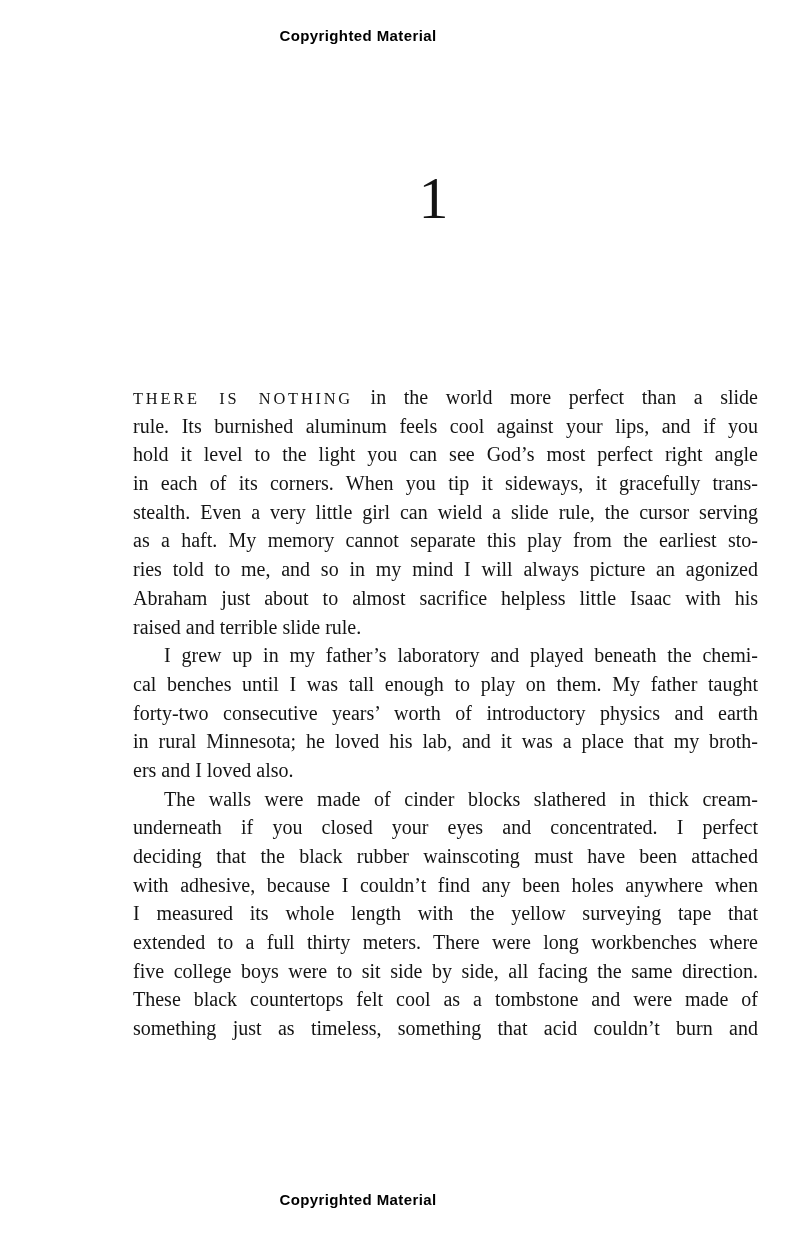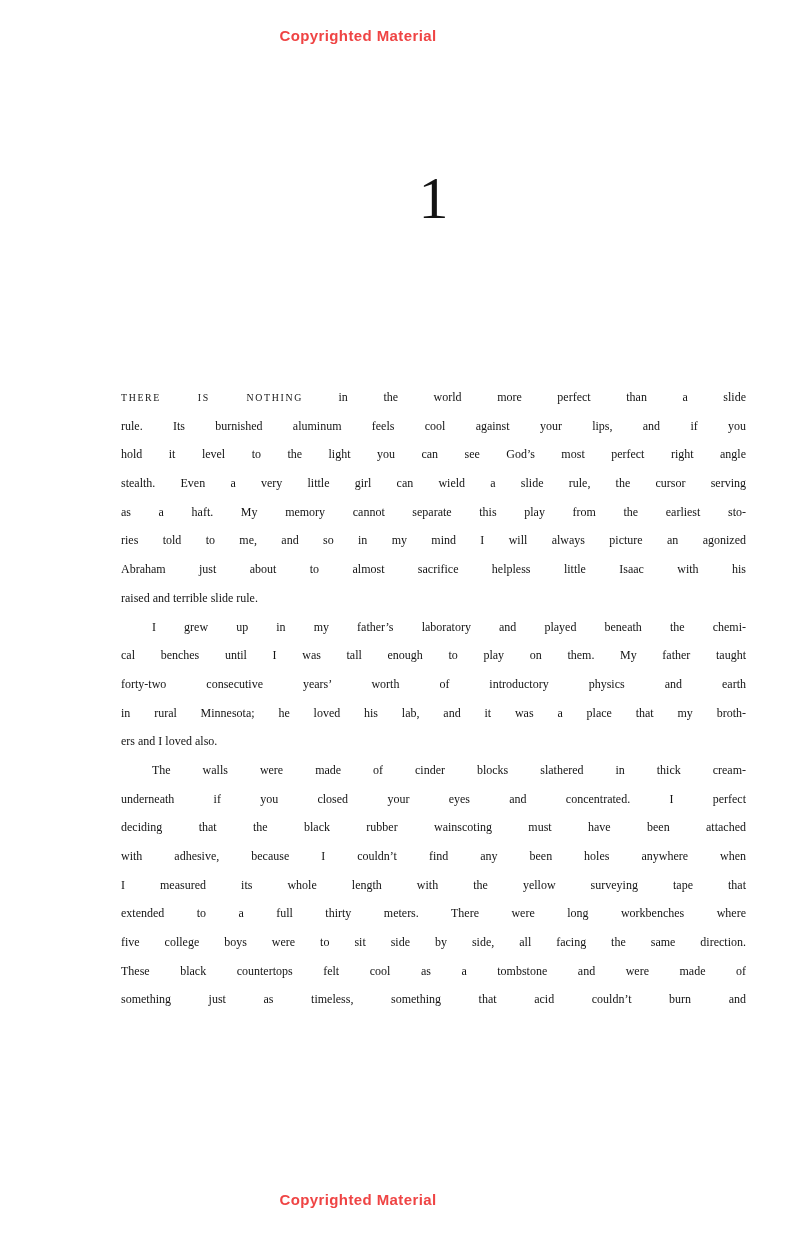--- a/index.html
+++ b/index.html
@@ -17,42 +17,42 @@
   }
   .watermark {
     position: absolute;
     left: 0;
     width: 716px;
     text-align: center;
     font-family: "Liberation Sans", sans-serif;
     font-weight: bold;
     font-size: 15px;
     letter-spacing: 0.4px;
-    color: #ef4444;
+    color: #000000;
   }
   .watermark.top { top: 27px; }
   .watermark.bottom { top: 1191px; }
   .chapter-number {
     position: absolute;
     left: 121px;
     width: 625px;
     top: 168px;
     text-align: center;
     font-family: "Liberation Serif", serif;
     font-size: 60px;
     font-weight: normal;
     color: #141414;
     line-height: 1;
   }
   .body-text {
     position: absolute;
-    left: 121px;
+    left: 133px;
     top: 383px;
     width: 625px;
-    font-size: 12px;
+    font-size: 20px;
     line-height: 28.7px;
     color: #141414;
   }
   .paragraph { margin: 0; padding: 0; }
   .line {
     text-align: justify;
     text-align-last: justify;
     white-space: normal;
     height: 28.7px;
     overflow: visible;
@@ -71,20 +71,21 @@
 
   <div class="watermark top">Copyrighted Material</div>
 
   <div class="chapter-number">1</div>
 
   <div class="body-text">
       <div class="paragraph">
         <div class="line"><span class="lead-in">THERE IS NOTHING</span> in the world more perfect than a slide</div>
         <div class="line">rule. Its burnished aluminum feels cool against your lips, and if you</div>
         <div class="line">hold it level to the light you can see God’s most perfect right angle</div>
+        <div class="line">in each of its corners. When you tip it sideways, it gracefully trans-</div>
         <div class="line">stealth. Even a very little girl can wield a slide rule, the cursor serving</div>
         <div class="line">as a haft. My memory cannot separate this play from the earliest sto-</div>
         <div class="line">ries told to me, and so in my mind I will always picture an agonized</div>
         <div class="line">Abraham just about to almost sacrifice helpless little Isaac with his</div>
         <div class="line last">raised and terrible slide rule.</div>
       </div>
       <div class="paragraph">
         <div class="line indent">I grew up in my father’s laboratory and played beneath the chemi-</div>
         <div class="line">cal benches until I was tall enough to play on them. My father taught</div>
         <div class="line">forty-two consecutive years’ worth of introductory physics and earth</div>

